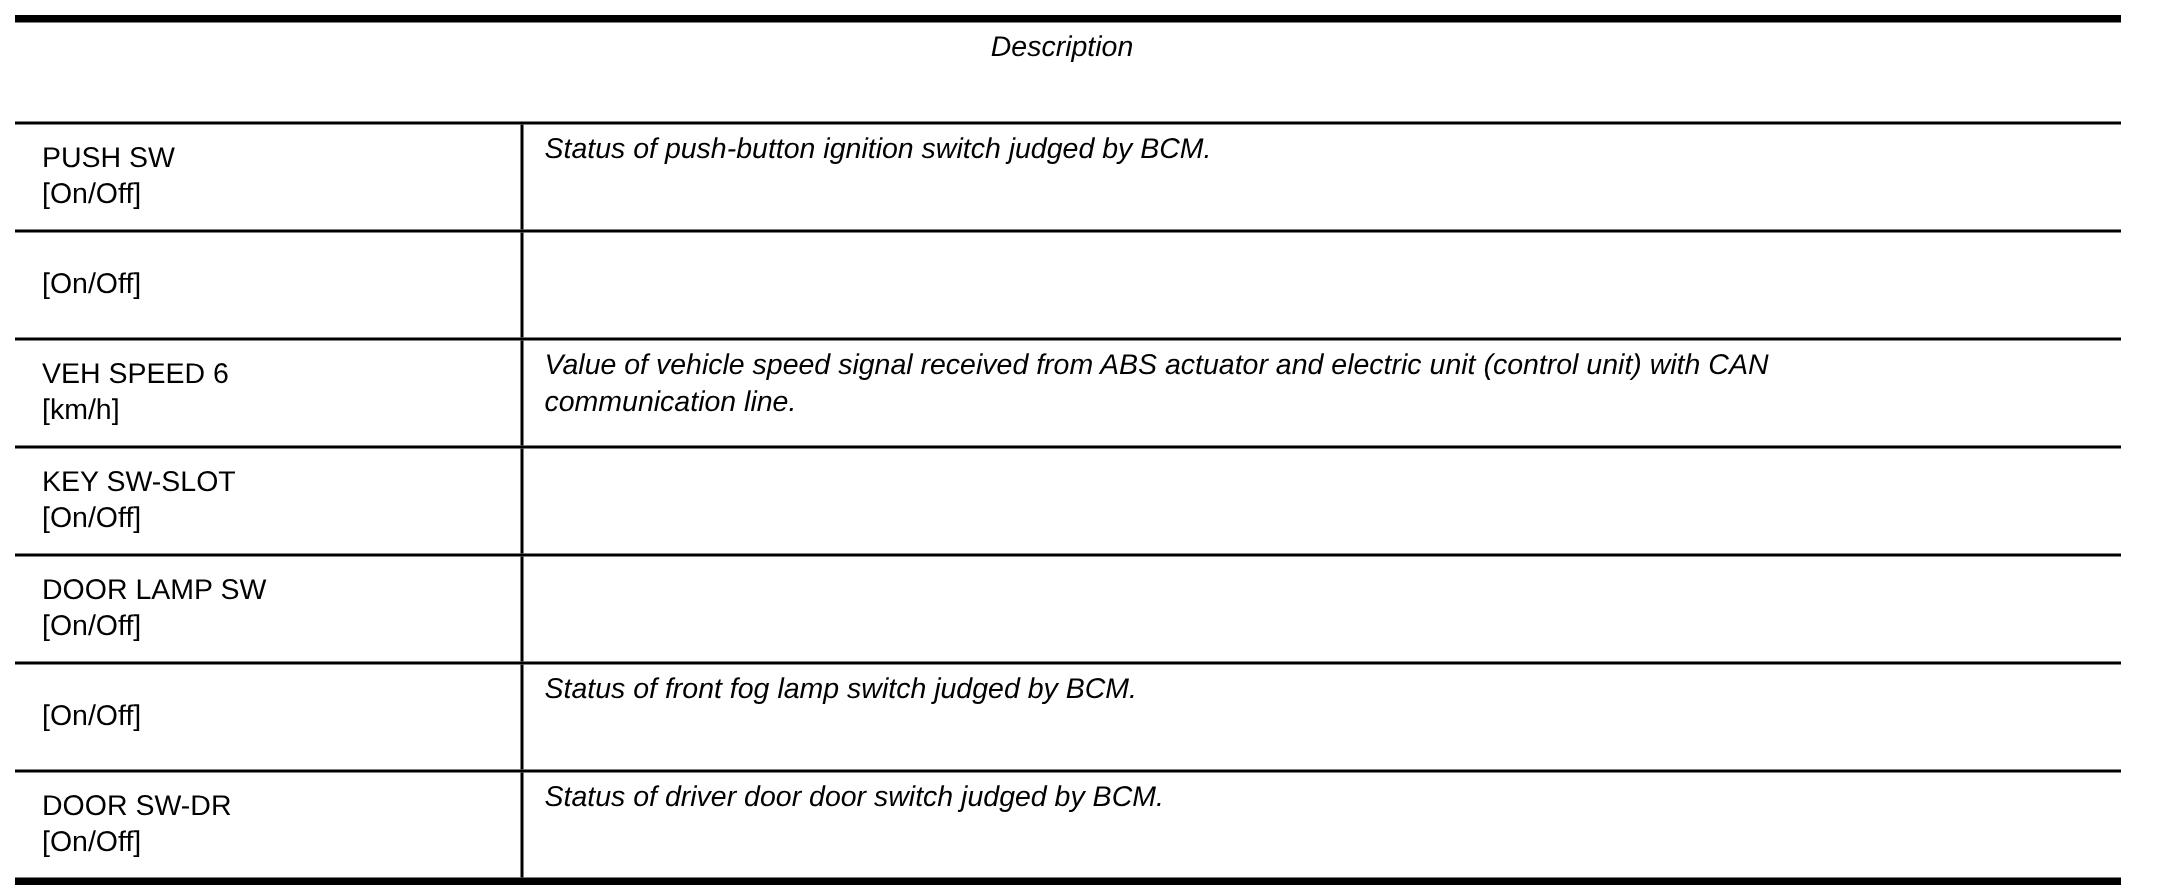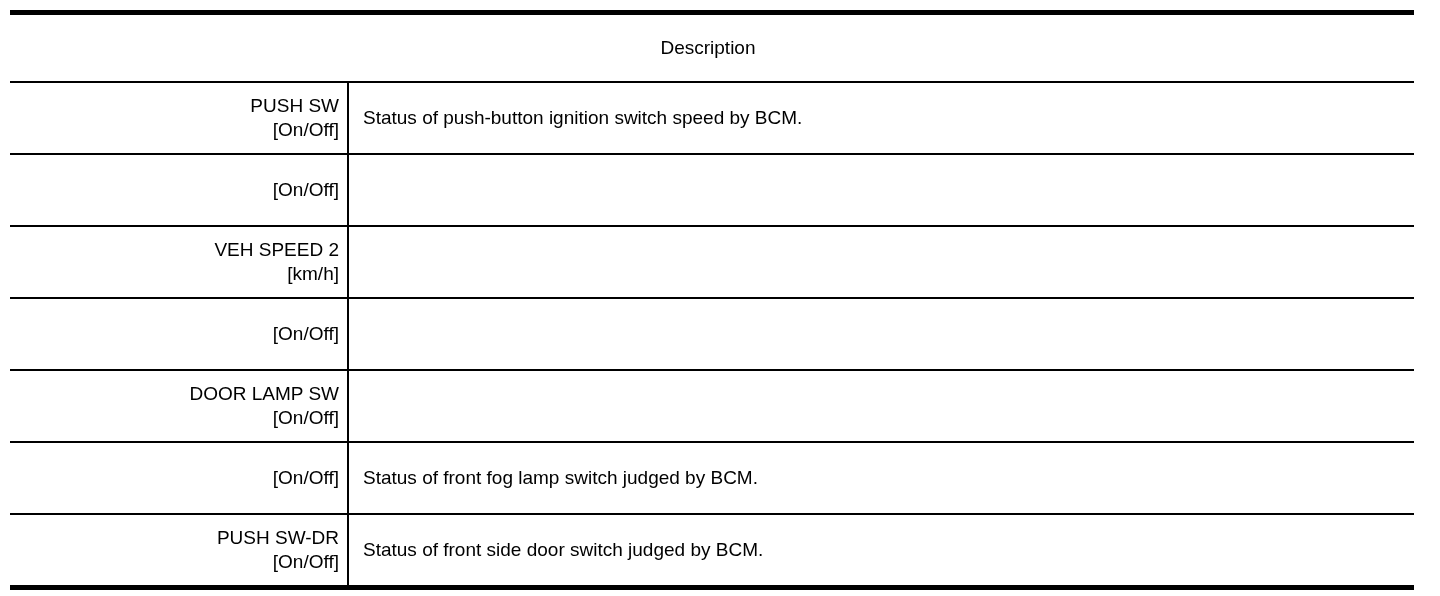--- a/index.html
+++ b/index.html
@@ -32,30 +32,29 @@
   }
   .cell-left {
     width: 339px;
     border-right: 2px solid #000;
     padding: 4px 8px 4px 18px;
     display: flex;
     flex-direction: column;
     justify-content: center;
     font-size: 19px;
     line-height: 24px;
-    text-align: right;
   }
   .cell-right {
     flex: 1;
     padding: 4px 22px 6px 14px;
     display: flex;
     flex-direction: column;
-    justify-content: center;
     font-size: 19px;
     line-height: 25px;
+    font-style: italic;
   }
   .t-row.header .cell-left,
   .t-row.header .cell-right {
     align-items: center;
     text-align: center;
   }
   .desc {
     white-space: pre-line;
   }
 </style>
@@ -69,39 +68,44 @@
       <span>Description</span>
     </div>
   </div>
 
   <div class="t-row">
     <div class="cell-left">
       <span>PUSH SW</span>
       <span>[On/Off]</span>
     </div>
     <div class="cell-right">
-      <span class="desc">Status of push-button ignition switch speed by BCM.</span>
+      <span class="desc">Status of push-button ignition switch judged by BCM.</span>
     </div>
   </div>
 
   <div class="t-row">
     <div class="cell-left">
       <span>[On/Off]</span>
     </div>
   </div>
 
   <div class="t-row">
     <div class="cell-left">
-      <span>VEH SPEED 2</span>
+      <span>VEH SPEED 6</span>
       <span>[km/h]</span>
+    </div>
+    <div class="cell-right">
+      <span class="desc">Value of vehicle speed signal received from ABS actuator and electric unit (control unit) with CAN
+communication line.</span>
     </div>
   </div>
 
   <div class="t-row">
     <div class="cell-left">
+      <span>KEY SW-SLOT</span>
       <span>[On/Off]</span>
     </div>
   </div>
 
   <div class="t-row">
     <div class="cell-left">
       <span>DOOR LAMP SW</span>
       <span>[On/Off]</span>
     </div>
   </div>
@@ -110,21 +114,21 @@
     <div class="cell-left">
       <span>[On/Off]</span>
     </div>
     <div class="cell-right">
       <span class="desc">Status of front fog lamp switch judged by BCM.</span>
     </div>
   </div>
 
   <div class="t-row">
     <div class="cell-left">
-      <span>PUSH SW-DR</span>
+      <span>DOOR SW-DR</span>
       <span>[On/Off]</span>
     </div>
     <div class="cell-right">
-      <span class="desc">Status of front side door switch judged by BCM.</span>
+      <span class="desc">Status of driver door door switch judged by BCM.</span>
     </div>
   </div>
 
 </div>
 
 </body></html>

